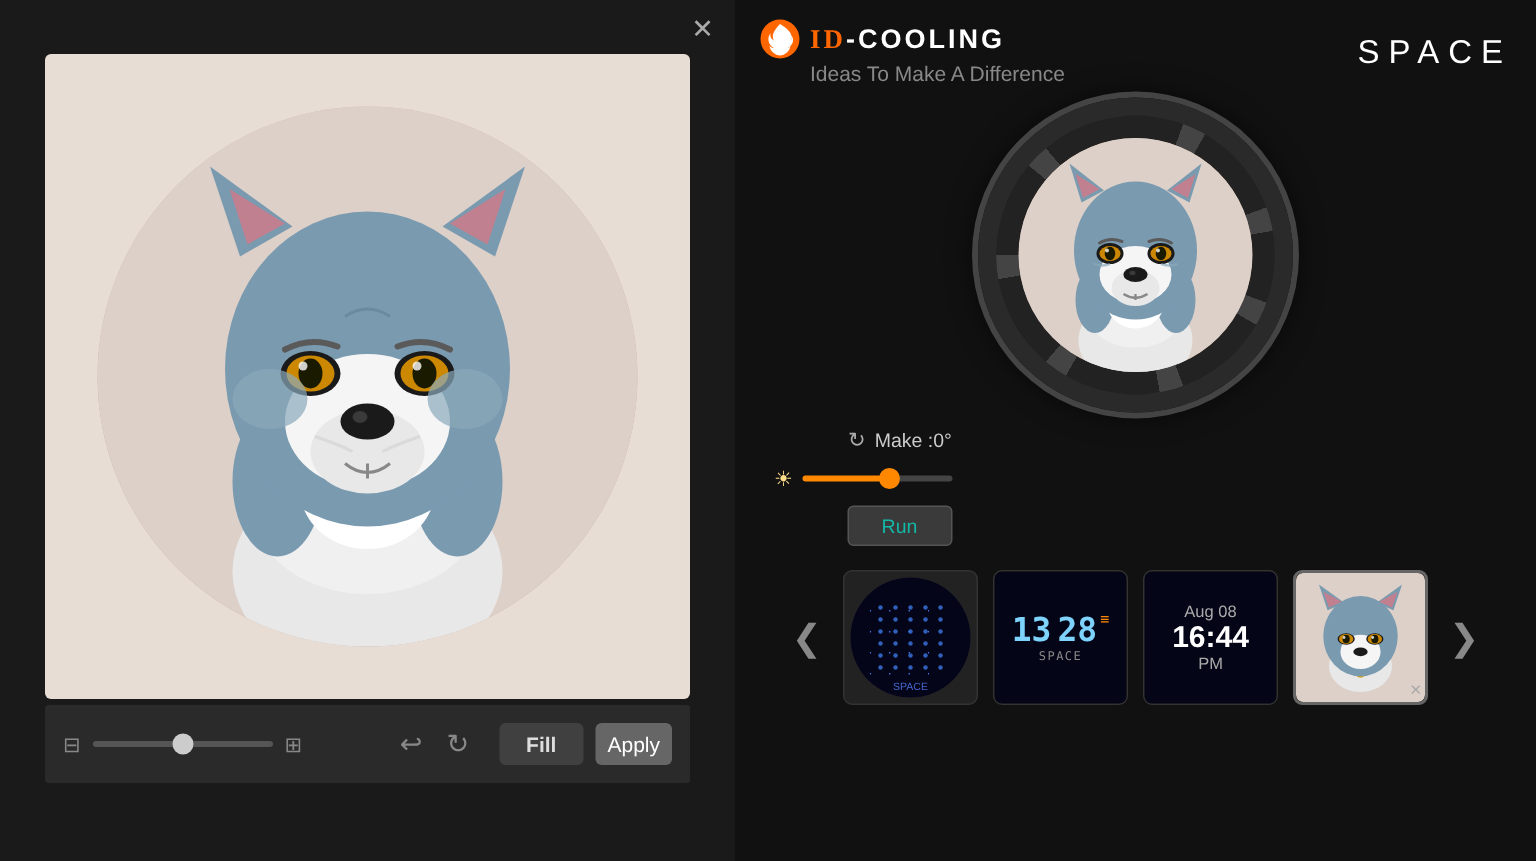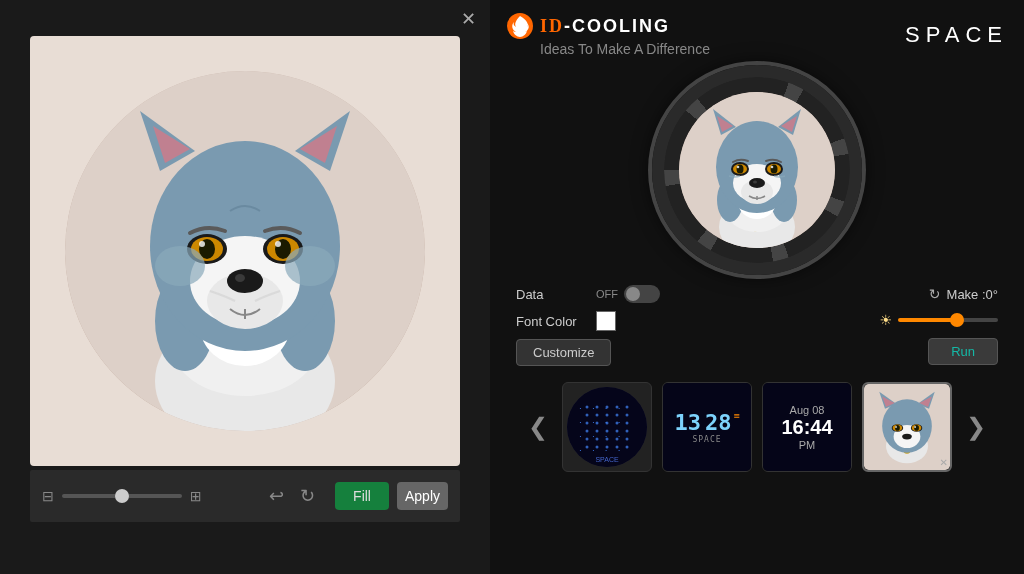--- a/index.html
+++ b/index.html
@@ -110,28 +110,29 @@
     .toolbar-icon-btn {
       background: none;
       border: none;
       color: #888;
       font-size: 18px;
       cursor: pointer;
       padding: 4px;
     }
 
     .fill-btn {
-      background: #15803d;
+      background: #404040;
       color: #ddd;
       border: none;
       border-radius: 4px;
       padding: 6px 18px;
       font-size: 14px;
       cursor: pointer;
       margin-left: 8px;
+      font-weight: bold;
     }
 
     .apply-btn {
       background: #666;
       color: #fff;
       border: none;
       border-radius: 4px;
       padding: 6px 8px;
       font-size: 14px;
       cursor: pointer;
@@ -672,38 +673,20 @@
           <path d="M50 84 Q56 86 61 84" stroke="#8aaabb" stroke-width="1.5" fill="none" opacity="0.7"></path>
           <path d="M106 84 Q100 86 95 84" stroke="#8aaabb" stroke-width="1.5" fill="none" opacity="0.7"></path>
           <path d="M70 104 Q78 109 86 104" stroke="#888" stroke-width="1.5" fill="none"></path>
           <path d="M78 104 L78 108" stroke="#888" stroke-width="1.5"></path>
         </svg>
       </div>
     </div>
   </div>
 
   <div class="controls-row">
-    <div class="control-group-left">
-      <div class="control-item">
-        <span class="control-label">Data</span>
-        <div class="toggle-container">
-          <span class="toggle-off-label">OFF</span>
-          <div class="toggle-track">
-            <div class="toggle-thumb"></div>
-          </div>
-        </div>
-      </div>
-      <div class="control-item">
-        <span class="control-label">Font Color</span>
-        <div class="color-swatch"></div>
-      </div>
-      <div class="control-item">
-        <button class="customize-btn">Customize</button>
-      </div>
-    </div>
 
     <div class="control-group-right">
       <div class="angle-control">
         <span class="angle-icon">↻</span>
         <span>Make :0°</span>
       </div>
       <div class="brightness-control">
         <span class="brightness-icon">☀</span>
         <input type="range" class="brightness-slider" min="0" max="100" value="60" style="">
       </div>

